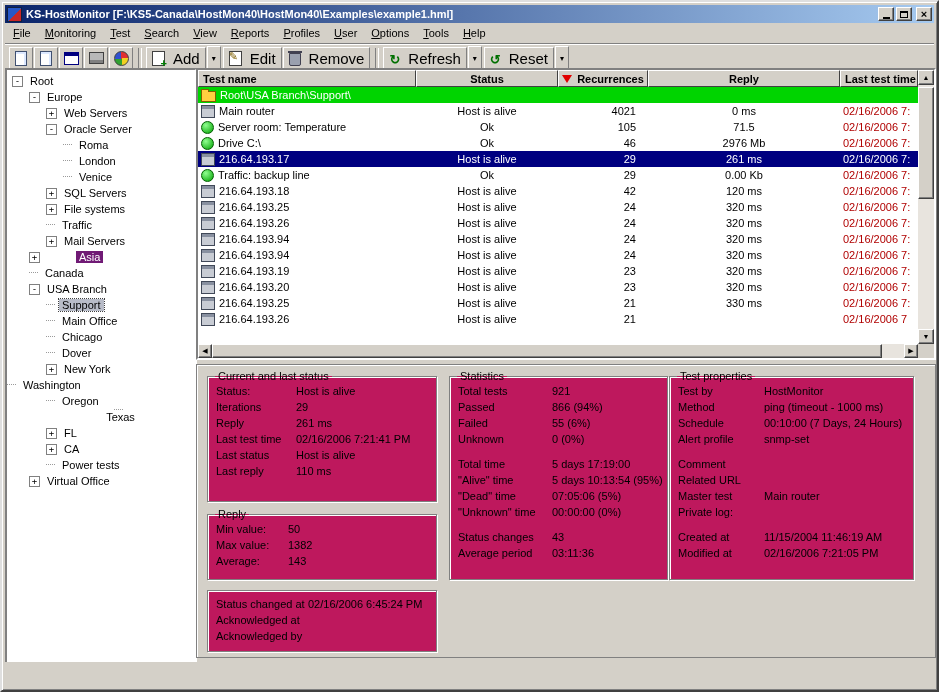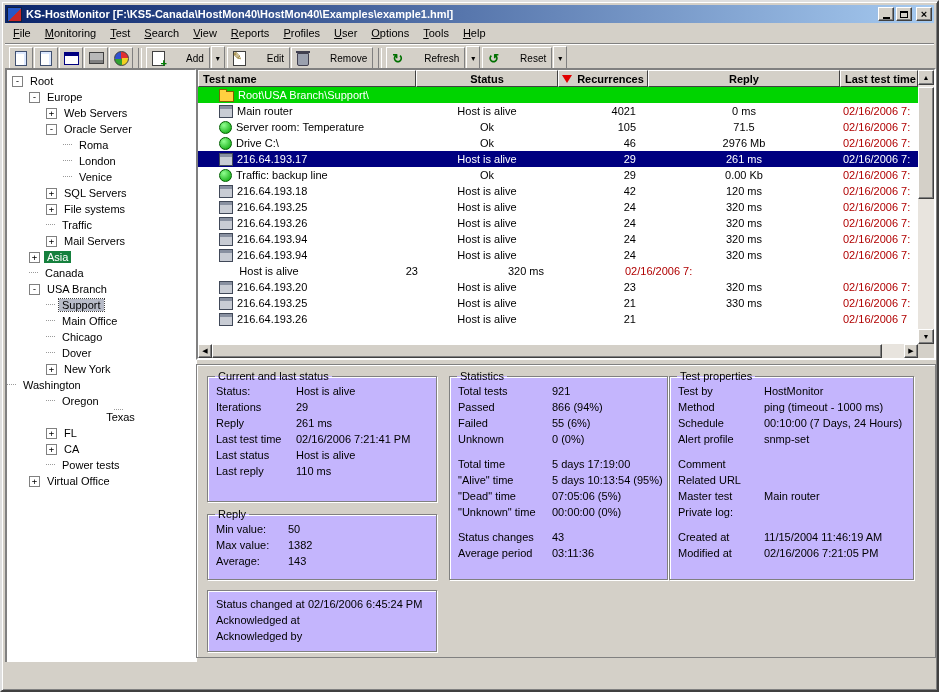--- a/index.html
+++ b/index.html
@@ -21,22 +21,22 @@
   .g-min{width:7px;height:2px;background:#000;margin-top:7px;}
   .g-max{width:8px;height:7px;border:1px solid #000;border-top-width:2px;box-sizing:border-box;}
   .g-close{font-size:11px;font-weight:bold;line-height:10px;}
   .g-close::before{content:"\00d7";}
   
   .menubar{height:20px;display:flex;align-items:center;padding-left:1px;}
   .menu-item{padding:3px 7px 4px;white-space:nowrap;}
   
   .toolbar{height:28px;border-top:1px solid #808080;box-shadow:inset 0 1px 0 #fff;
            display:flex;align-items:center;padding:0 4px;}
-  .tbtn{height:23px;display:flex;align-items:center;gap:21px;padding:0 5px;margin-right:1px;
-        background:#d4d0c8;border:1px solid;border-color:#fff #808080 #808080 #fff;font-size:10px;}
+  .tbtn{height:23px;display:flex;align-items:center;gap:8px;padding:0 5px;margin-right:1px;
+        background:#d4d0c8;border:1px solid;border-color:#fff #808080 #808080 #fff;font-size:15px;}
   .tbtn.icon-only{width:24px;justify-content:center;padding:0;}
   .tarrow{width:12px;height:23px;display:flex;align-items:center;justify-content:center;font-size:8px;
           background:#d4d0c8;border:1px solid;border-color:#fff #808080 #808080 #fff;margin-right:2px;}
   .tsep{width:2px;height:20px;border-left:1px solid #808080;border-right:1px solid #fff;margin:0 4px;}
   .ticon{flex:none;display:inline-block;}
   .i-new-file,.i-file{width:10px;height:13px;background:#fff;border:1px solid #405070;box-shadow:inset -2px 2px 0 #dce8ff;}
   .i-report{width:13px;height:11px;background:#fff;border:1px solid #000080;position:relative;}
   .i-report::before{content:"";position:absolute;left:0;right:0;top:0;height:3px;background:#000080;}
   .i-printer{width:13px;height:10px;background:#b8b8b8;border:1px solid #404040;box-shadow:inset 0 -3px 0 #808080;}
   .i-colors{width:13px;height:13px;border-radius:50%;border:1px solid #404040;
@@ -52,36 +52,36 @@
   
   .tree-panel{position:absolute;left:3px;top:66px;width:188px;height:590px;background:#fff;overflow:hidden;
               border:2px solid;border-color:#808080 #ffffff #ffffff #808080;padding-top:3px;}
   .tree-row{height:16px;display:flex;align-items:center;white-space:nowrap;}
   .expand-box{width:9px;height:9px;flex:none;border:1px solid #808080;background:#fff;color:#000;
               font-size:9px;line-height:8px;text-align:center;margin-right:4px;
               font-family:"DejaVu Sans Mono",monospace;}
   .tree-dash{width:9px;height:1px;flex:none;border-top:1px dotted #9a9a9a;margin-right:4px;}
   .tree-label{padding:0 3px;}
   .tree-label.selected{background:#b8bcc8;outline:1px dotted #404040;}
-  .tree-label.alert{background:#15803d;color:#fff;}
+  .tree-label.alert{background:#701a75;color:#fff;margin-left:32px;}
   
   .table-wrap{position:absolute;left:194px;top:66px;width:740px;height:292px;background:#fff;box-sizing:border-box;
               border:2px solid;border-color:#808080 #ffffff #ffffff #808080;}
   .thead{position:absolute;left:0;top:0;right:16px;height:17px;display:flex;background:#d4d0c8;}
   .th{height:17px;box-sizing:border-box;background:#d4d0c8;border:1px solid;border-color:#fff #404040 #404040 #fff;
       display:flex;align-items:center;justify-content:center;overflow:hidden;white-space:nowrap;flex:none;font-weight:bold;}
   .th.left{justify-content:flex-start;padding-left:4px;}
   .alert-tri{width:0;height:0;border-left:5px solid transparent;border-right:5px solid transparent;
              border-top:8px solid #e00000;margin-right:5px;flex:none;}
   .tbody{position:absolute;left:0;top:17px;right:16px;bottom:14px;overflow:hidden;background:#fff;}
   .trow{display:flex;height:16px;background:#fff;color:#000;}
   .trow.selected{background:#000080;color:#fff;}
   .trow.folder{background:#00d400;color:#fff;}
   .td{height:16px;line-height:16px;box-sizing:border-box;overflow:hidden;white-space:nowrap;flex:none;}
-  .td.name{display:flex;align-items:center;padding-left:21px;}
+  .td.name{display:flex;align-items:center;padding-left:3px;}
   .td.center{text-align:center;}
   .td.right{text-align:right;padding-right:12px;}
   .td.time{padding-left:3px;color:#b00000;}
   .trow.selected .td.time{color:#ffffff;}
   .trow.folder .td.time{color:#fff;}
   .w0{width:218px}.w1{width:142px}.w2{width:90px}.w3{width:192px}.w4{width:78px}
   .rowicon{flex:none;margin-right:4px;display:inline-block;}
   .ri-folder{width:13px;height:9px;background:#ffd040;border:1px solid #806000;position:relative;margin-top:2px;}
   .ri-folder::before{content:"";position:absolute;top:-3px;left:-1px;width:6px;height:2px;background:#ffd040;
                      border:1px solid #806000;border-bottom:none;}
@@ -99,21 +99,21 @@
   .sb-down{bottom:0;left:0;width:16px;height:15px;}
   .sb-left{left:0;top:0;width:14px;height:14px;}
   .sb-right{right:0;top:0;width:14px;height:14px;}
   .vthumb{position:absolute;left:0;top:17px;width:16px;height:112px;background:#d4d0c8;
           border:1px solid;border-color:#fff #404040 #404040 #fff;box-shadow:inset -1px -1px 0 #808080;box-sizing:border-box;}
   .hthumb{position:absolute;top:0;left:14px;width:670px;height:14px;background:#d4d0c8;
           border:1px solid;border-color:#fff #404040 #404040 #fff;box-shadow:inset -1px -1px 0 #808080;box-sizing:border-box;}
   
   .bottom{position:absolute;left:194px;top:362px;width:740px;height:294px;box-sizing:border-box;
           background:#d4d0c8;border:1px solid #808080;box-shadow:inset 1px 1px 0 #fff;}
-  fieldset{position:absolute;margin:0;padding:1px 4px 2px;box-sizing:border-box;background:#c4b5fd;
+  fieldset{position:absolute;margin:0;padding:1px 4px 2px;box-sizing:border-box;background:#be185d;
            border:1px solid #808080;box-shadow:inset 1px 1px 0 #fff,1px 1px 0 #fff;}
   legend{padding:0 3px;margin-left:3px;font-size:11px;}
   .prow{display:flex;height:16px;line-height:16px;white-space:nowrap;}
   .plabel{flex:none;}
   .sect{padding-left:4px;}
   .sect + .sect{margin-top:9px;}
   #panel-current{left:10px;top:5px;width:230px;height:132px;}
   #panel-current .plabel{width:80px;}
   #panel-reply{left:10px;top:143px;width:230px;height:72px;}
   #panel-reply .plabel{width:72px;}
@@ -434,20 +434,24 @@
           <div class="td name w0">
             <span class="rowicon ri-host"></span>
             <span>216.64.193.94</span>
           </div>
           <div class="td w1 center">Host is alive</div>
           <div class="td w2 right">24</div>
           <div class="td w3 center">320 ms</div>
           <div class="td w4 time">02/16/2006 7:</div>
         </div>
         <div class="trow">
+          <div class="td name w0">
+            <span class="rowicon ri-host"></span>
+            <span>216.64.193.19</span>
+          </div>
           <div class="td w1 center">Host is alive</div>
           <div class="td w2 right">23</div>
           <div class="td w3 center">320 ms</div>
           <div class="td w4 time">02/16/2006 7:</div>
         </div>
         <div class="trow">
           <div class="td name w0">
             <span class="rowicon ri-host"></span>
             <span>216.64.193.20</span>
           </div>

